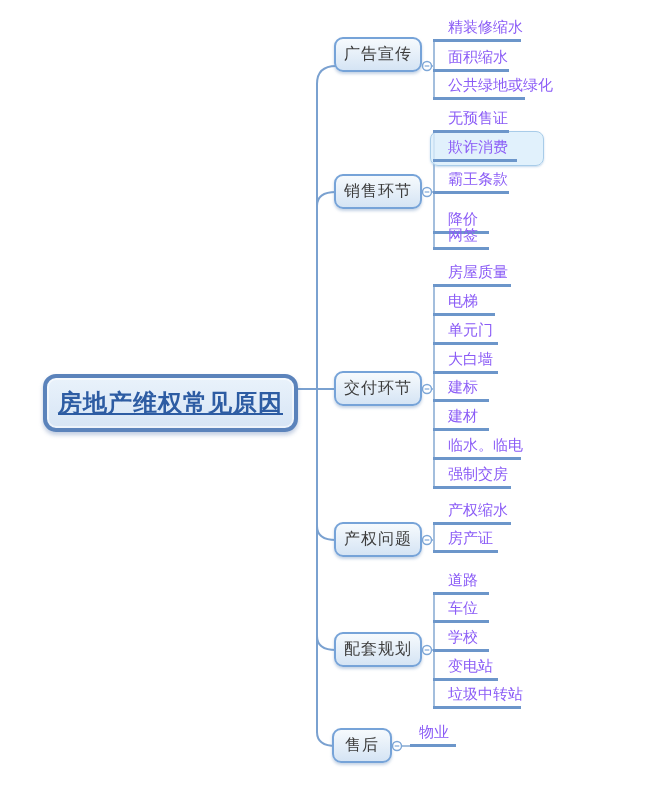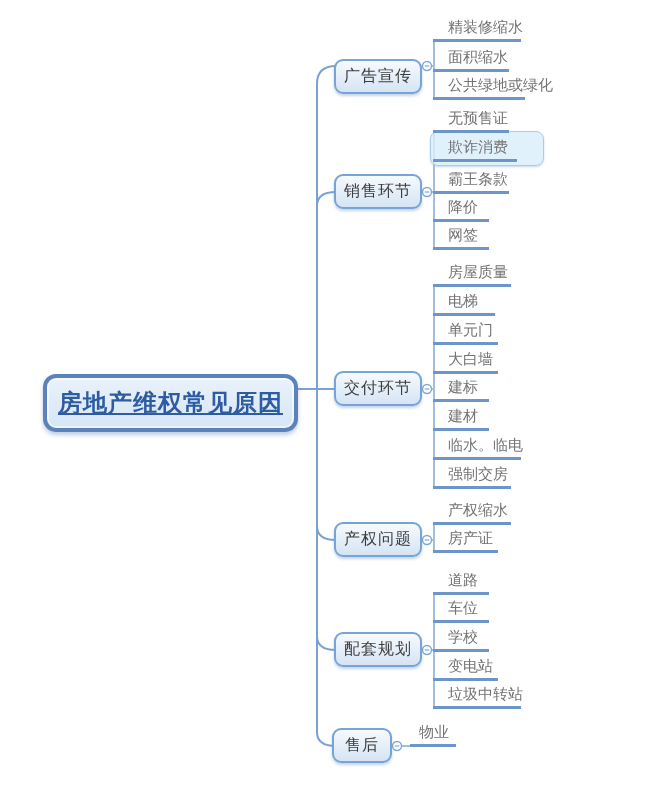--- a/index.html
+++ b/index.html
@@ -20,21 +20,21 @@
     position:absolute;left:334px;width:88px;height:35px;box-sizing:border-box;
     border:2px solid #76a3d8;border-radius:9px;
     background:linear-gradient(180deg,#f6fafd 0%,#d5e4f4 100%);
     box-shadow:0 2px 3px rgba(110,145,190,0.40);
     display:flex;align-items:center;justify-content:center;
     font-size:16px;color:#3c3c3c;letter-spacing:1px;white-space:nowrap;
   }
   .leaf{
     position:absolute;left:433px;height:26px;box-sizing:border-box;
     border-bottom:3px solid #6c96ca;padding-left:15px;
-    font-size:15px;line-height:22px;color:#737373;white-space:nowrap;
+    font-size:15px;line-height:22px;color:#8b5cf6;white-space:nowrap;
   }
   .selection{
     position:absolute;left:430px;top:131px;width:114px;height:35px;box-sizing:border-box;
     border:1px solid #a8cce9;border-radius:8px;
     background:rgba(218,238,251,0.80);
     box-shadow:0 1px 2px rgba(140,180,220,0.50);
   }
 </style>
 </head>
 <body>
@@ -75,37 +75,37 @@
       <line x1="424.7" y1="650" x2="429.3" y2="650" stroke="#7ea7d7" stroke-width="1.2"></line>
     </g>
     <g>
       <circle cx="397" cy="746" r="4.5" fill="#ffffff" stroke="#7ea7d7" stroke-width="1.4"></circle>
       <line x1="394.7" y1="746" x2="399.3" y2="746" stroke="#7ea7d7" stroke-width="1.2"></line>
     </g>
   </svg>
 
   <div class="root-node">房地产维权常见原因</div>
 
-  <div class="branch" style="top:59px">广告宣传</div>
+  <div class="branch" style="top:37px">广告宣传</div>
   <div class="branch" style="top:174px">销售环节</div>
   <div class="branch" style="top:371px">交付环节</div>
   <div class="branch" style="top:632px">配套规划</div>
   <div class="branch" style="top:522px">产权问题</div>
   <div class="branch" style="top:728px;left:332px;width:60px">售后</div>
 
   <div class="selection"></div>
 
   <div class="leaf" style="top:16px;width:88px">精装修缩水</div>
   <div class="leaf" style="top:46px;width:76px">面积缩水</div>
   <div class="leaf" style="top:74px;width:92px">公共绿地或绿化</div>
 
   <div class="leaf" style="top:107px;width:76px">无预售证</div>
   <div class="leaf" style="top:136px;width:84px">欺诈消费</div>
   <div class="leaf" style="top:168px;width:76px">霸王条款</div>
-  <div class="leaf" style="top:196px;width:56px">降价</div>
+  <div class="leaf" style="top:208px;width:56px">降价</div>
   <div class="leaf" style="top:224px;width:56px">网签</div>
 
   <div class="leaf" style="top:261px;width:78px">房屋质量</div>
   <div class="leaf" style="top:290px;width:62px">电梯</div>
   <div class="leaf" style="top:319px;width:65px">单元门</div>
   <div class="leaf" style="top:348px;width:65px">大白墙</div>
   <div class="leaf" style="top:376px;width:56px">建标</div>
   <div class="leaf" style="top:405px;width:56px">建材</div>
   <div class="leaf" style="top:434px;width:88px">临水。临电</div>
   <div class="leaf" style="top:463px;width:78px">强制交房</div>

